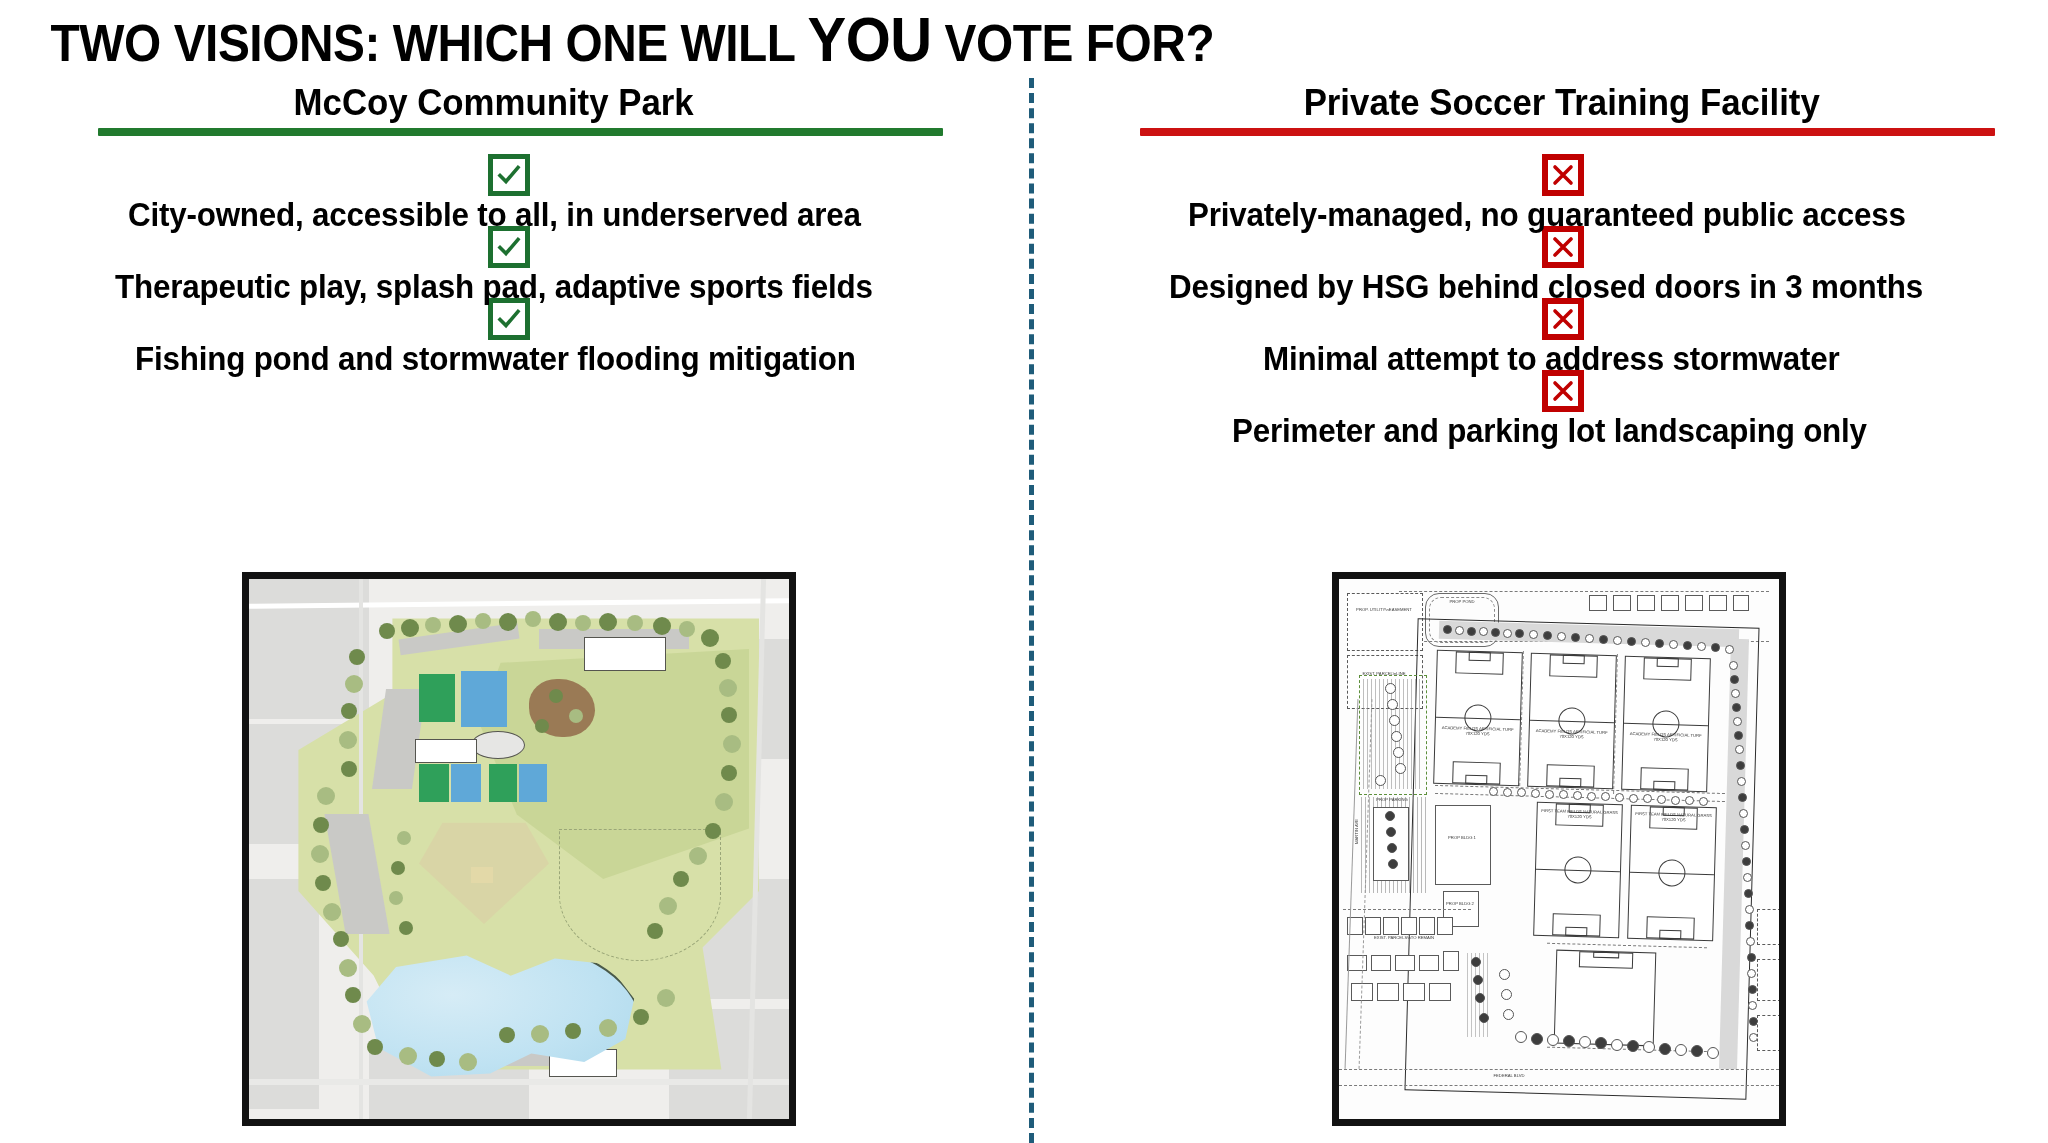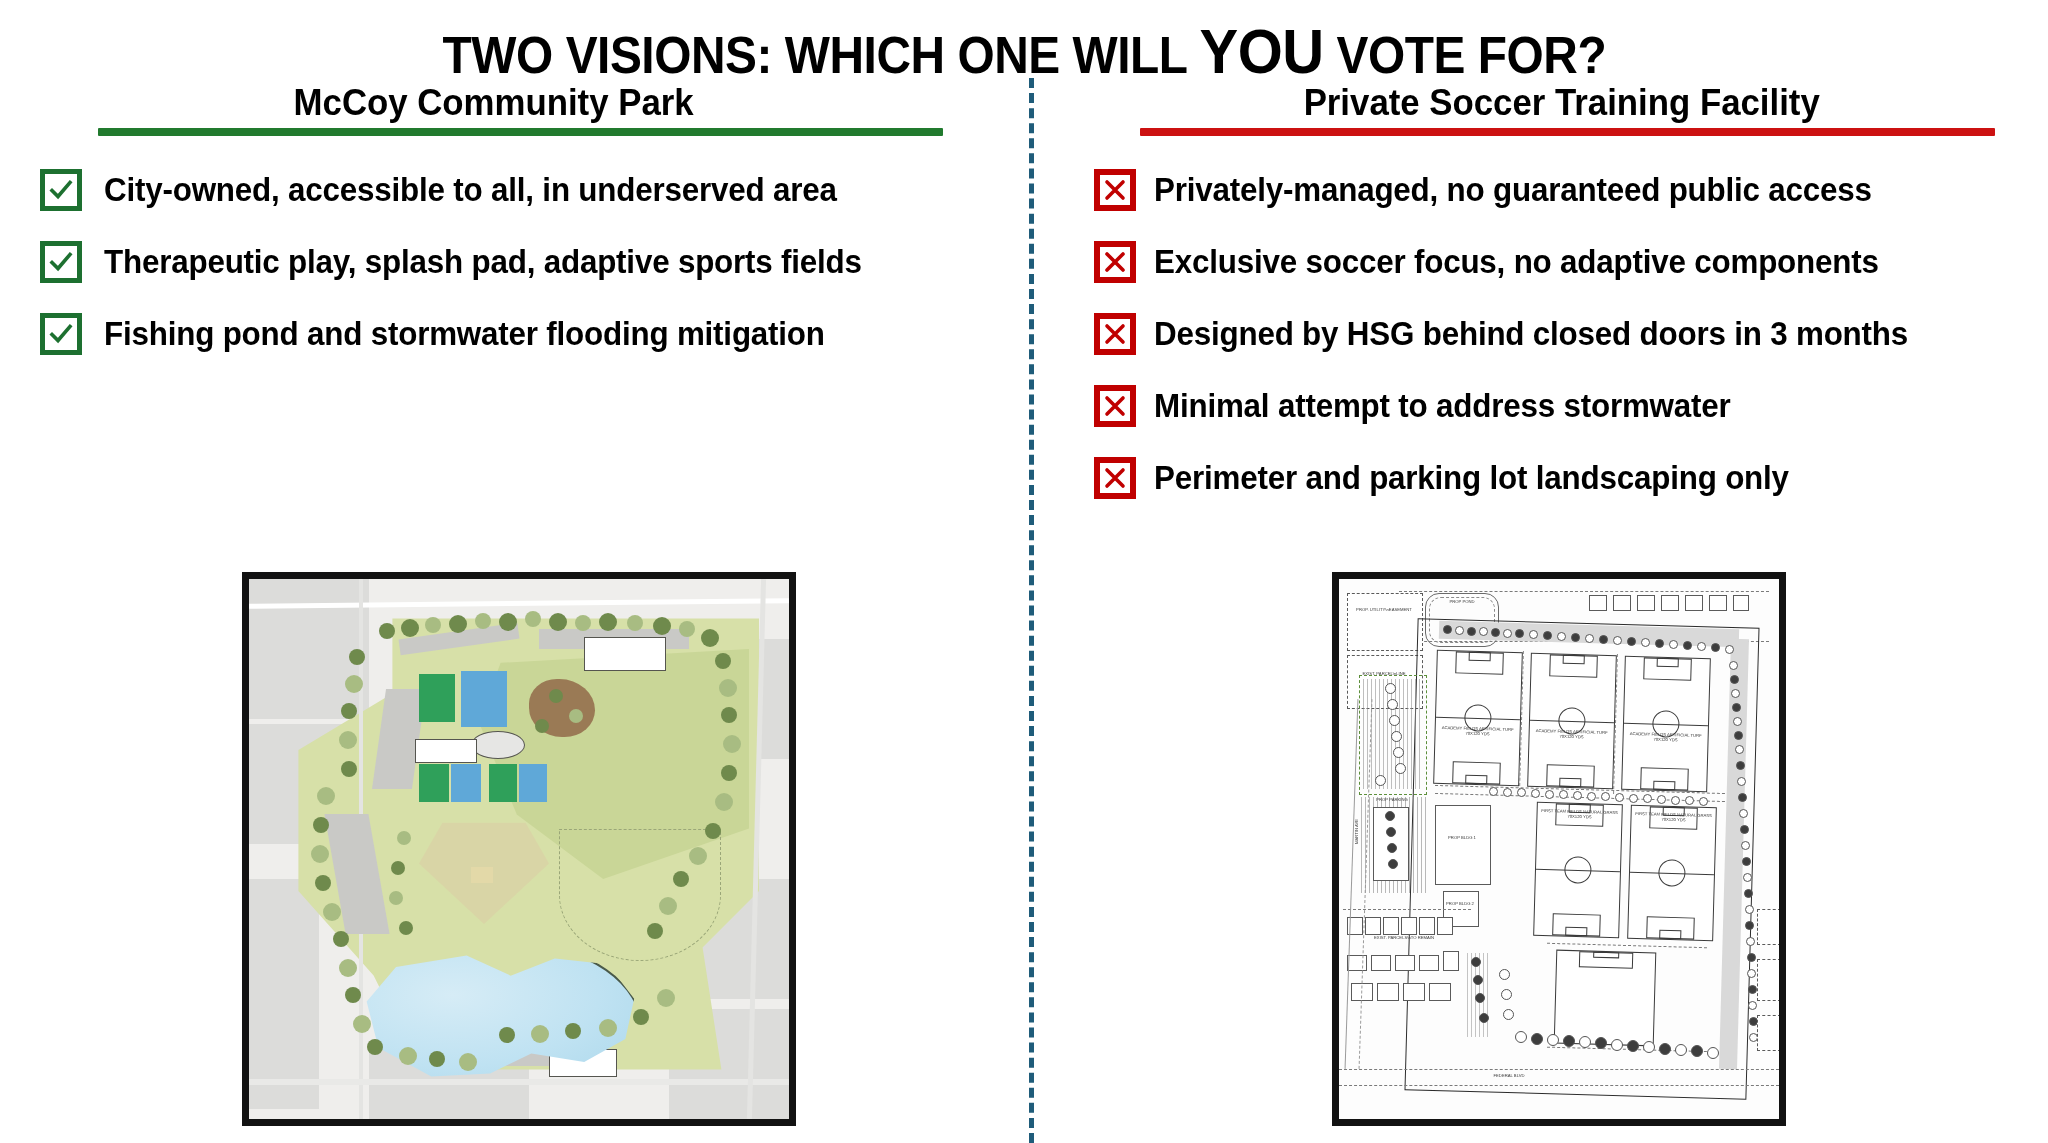--- a/index.html
+++ b/index.html
@@ -11,27 +11,27 @@
     width: 2048px;
     height: 1143px;
     position: relative;
     font-family: "Liberation Sans", sans-serif;
     overflow: hidden;
   }
 
   
   #title {
     position: absolute;
-    top: 12px;
+    top: 0px;
     left: 0;
     width: 2048px;
     height: 78px;
     display: flex;
     align-items: center;
-    justify-content: center;
+    justify-content: flex-start;
     white-space: nowrap;
   }
   #title .t-main {
     font-size: 63px;
     font-weight: bold;
     color: #000000;
     letter-spacing: -0.5px;
     transform: scaleX(0.92);
     transform-origin: center;
   }
@@ -62,20 +62,21 @@
   }
   #rule-left  { background: #217a2e; width: 845px; margin-left: 70px; }
   #rule-right { background: #cc1111; width: 855px; margin-left: 58px; }
 
   
   .list { margin-top: 18px; }
   .item {
     display: flex;
     align-items: center;
     height: 72px;
+    flex-direction: column;
   }
   .box {
     width: 42px;
     height: 42px;
     flex: 0 0 42px;
     box-sizing: border-box;
     background: #ffffff;
     display: flex;
     align-items: center;
     justify-content: center;
@@ -285,28 +286,20 @@
   <div class="rule" id="rule-right"></div>
 
   <div class="list">
     <div class="item">
       <span class="box box-x">
         <svg width="24" height="24" viewBox="0 0 24 24">
             <path d="M4 4 L20 20 M20 4 L4 20" stroke="#c00000" stroke-width="3.6" fill="none" stroke-linecap="round"></path>
           </svg>
       </span>
       <span class="item-text">Privately-managed, no guaranteed public access</span>
-    </div>
-    <div class="item">
-      <span class="box box-x">
-        <svg width="24" height="24" viewBox="0 0 24 24">
-            <path d="M4 4 L20 20 M20 4 L4 20" stroke="#c00000" stroke-width="3.6" fill="none" stroke-linecap="round"></path>
-          </svg>
-      </span>
-      <span class="item-text">Exclusive soccer focus, no adaptive components</span>
     </div>
     <div class="item">
       <span class="box box-x">
         <svg width="24" height="24" viewBox="0 0 24 24">
             <path d="M4 4 L20 20 M20 4 L4 20" stroke="#c00000" stroke-width="3.6" fill="none" stroke-linecap="round"></path>
           </svg>
       </span>
       <span class="item-text">Designed by HSG behind closed doors in 3 months</span>
     </div>
     <div class="item">

